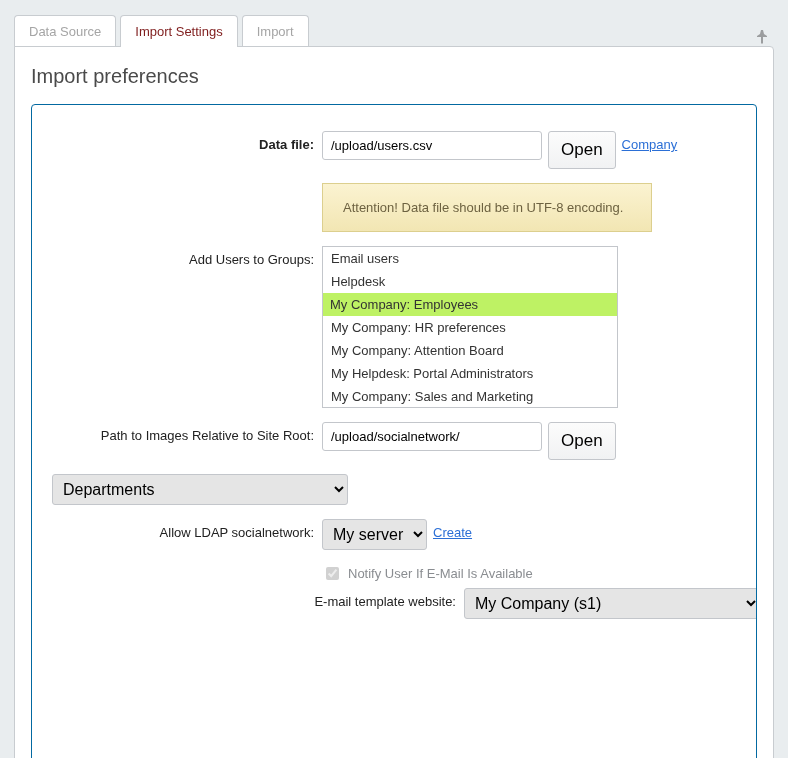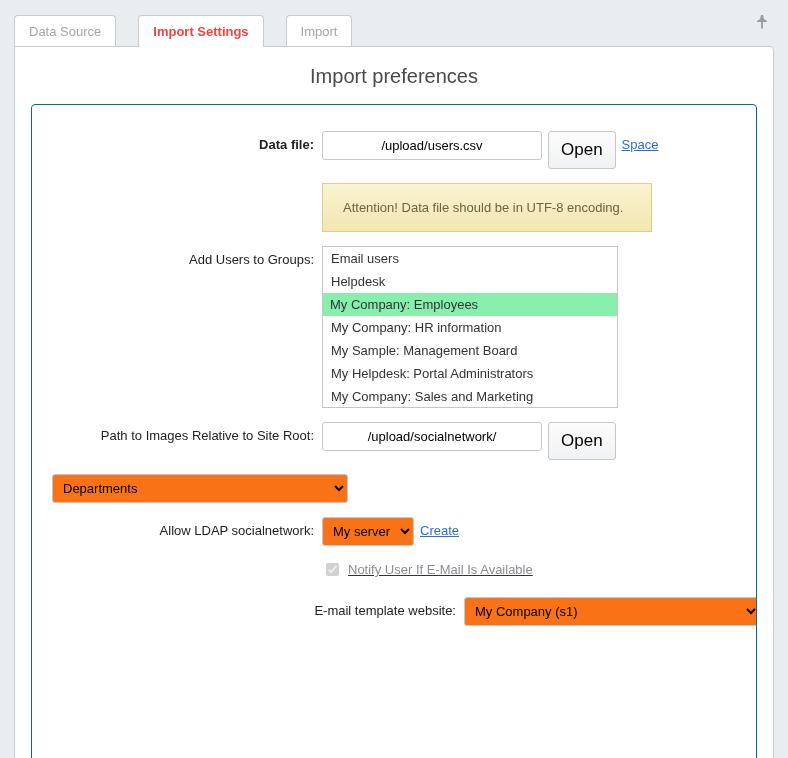--- a/index.html
+++ b/index.html
@@ -8,36 +8,36 @@
     font-family: -apple-system, BlinkMacSystemFont, "Segoe UI", Helvetica, Arial, sans-serif;
     font-size: 13px;
     background: #e9edef;
     color: #333;
     width: 788px;
   }
   .topbar {
     background: #e9edef;
     padding: 15px 14px 0 14px;
     display: flex;
-    align-items: flex-start;
-    gap: 22px;
+    align-items: flex-end;
+    gap: 4px;
     position: relative;
   }
   .tab {
     background: #fff;
     border: 1px solid #c8ccd0;
     border-bottom: none;
     border-radius: 4px 4px 0 0;
     padding: 8px 14px;
     color: #a5a5a5;
     cursor: pointer;
   }
   .tab.active {
-    color: #ef4444;
-    font-weight: 700;
+    color: #7f1d1d;
+    font-weight: 400;
     border-color: #c8ccd0;
     position: relative;
     z-index: 2;
   }
   .pin {
     margin-left: auto;
     color: #9b9d9f;
     font-size: 14px;
     padding-right: 6px;
   }
@@ -50,21 +50,20 @@
     border-radius: 0 4px 4px 4px;
     position: relative;
     top: -1px;
     padding: 18px 16px 12px 16px;
   }
   .panel h2 {
     margin: 0 0 16px 0;
     font-size: 20px;
     font-weight: 400;
     color: #4a4a4a;
-    text-align: center;
   }
   .content-box {
     border: 1px solid #0369a1;
     border-radius: 4px;
     padding: 26px 20px 12px 20px;
     height: 700px;
     overflow: hidden;
   }
   .row {
     display: flex;
@@ -79,21 +78,20 @@
     color: #222;
   }
   .field { flex: 1; display: flex; align-items: flex-start; flex-wrap: wrap; gap: 6px; }
   input[type="text"] {
     border: 1px solid #c3c6cb;
     border-radius: 3px;
     padding: 6px 8px;
     font-size: 13px;
     width: 220px;
     background: #fff;
-    text-align: center;
   }
   .btn {
     border: 1px solid #c3c6cb;
     border-radius: 3px;
     background: linear-gradient(#fcfcfc,#f1f2f3);
     padding: 8px 12px;
     font-size: 17px;
     cursor: pointer;
   }
   a.link { color: #2b6fd6; text-decoration: underline; cursor: pointer; padding-top: 6px; }
@@ -114,27 +112,27 @@
     height: 162px;
     overflow-y: scroll;
     position: relative;
   }
   .listbox { list-style: none; margin: 0; padding: 0; }
   .listbox li {
     padding: 4px 8px;
     cursor: pointer;
     color: #333;
   }
-  .listbox li.selected { background: #86efac; padding-left: 7px; }
+  .listbox li.selected { background: #bef264; padding-left: 7px; }
   select {
     border: 1px solid #c3c6cb;
     border-radius: 3px;
-    background: #f97316;
+    background: #e5e5e5;
     padding: 5px 6px;
-    font-size: 13px;
+    font-size: 16px;
   }
   select.wide { width: 296px; }
   .checkbox-line { display: flex; align-items: center; gap: 6px; color: #8a8d91; }
   .checkbox-line input[type="checkbox"] { accent-color: #bfc2c6; }
   .footerbar {
     background: #e9edef;
     margin-top: 0;
     padding: 18px 16px 14px 16px;
     display: flex;
     align-items: center;
@@ -177,42 +175,42 @@
 <div class="panel-wrap">
   <div class="panel">
     <h2>Import preferences</h2>
     <div class="content-box">
 
       <div class="row">
         <div class="label" style="font-weight:700">Data file:</div>
         <div class="field">
           <input type="text" value="/upload/users.csv" style="">
           <button class="btn">Open</button>
-          <a class="link">Space</a>
+          <a class="link">Company</a>
         </div>
       </div>
 
       <div class="row">
         <div class="label"></div>
         <div class="field">
           <div class="notice">Attention! Data file should be in UTF-8 encoding.</div>
         </div>
       </div>
 
 
       <div class="row">
         <div class="label">Add Users to Groups:</div>
         <div class="field">
           <div class="listbox-wrap">
             <ul class="listbox" id="groups-list">
                 <li>Email users</li>
                 <li>Helpdesk</li>
                 <li class="selected">My Company: Employees</li>
-                <li>My Company: HR information</li>
-                <li>My Sample: Management Board</li>
+                <li>My Company: HR preferences</li>
+                <li>My Company: Attention Board</li>
                 <li>My Helpdesk: Portal Administrators</li>
                 <li>My Company: Sales and Marketing</li>
               </ul>
           </div>
         </div>
       </div>
 
       <div class="row">
         <div class="label">Path to Images Relative to Site Root:</div>
         <div class="field">
@@ -228,21 +226,21 @@
       </div>
 
       <div class="row">
         <div class="label">Allow LDAP socialnetwork:</div>
         <div class="field">
           <select id="ldap-select"><option>My server</option></select>
           <a class="link">Create</a>
         </div>
       </div>
 
-      <div class="row" style="margin-bottom:18px;text-decoration:underline;">
+      <div class="row" style="margin-bottom:5px;">
         <div class="label"></div>
         <div class="field">
           <div class="checkbox-line">
             <input type="checkbox" checked="" disabled="" style="">
             <span>Notify User If E-Mail Is Available</span>
           </div>
         </div>
       </div>
 
       <div class="row">

